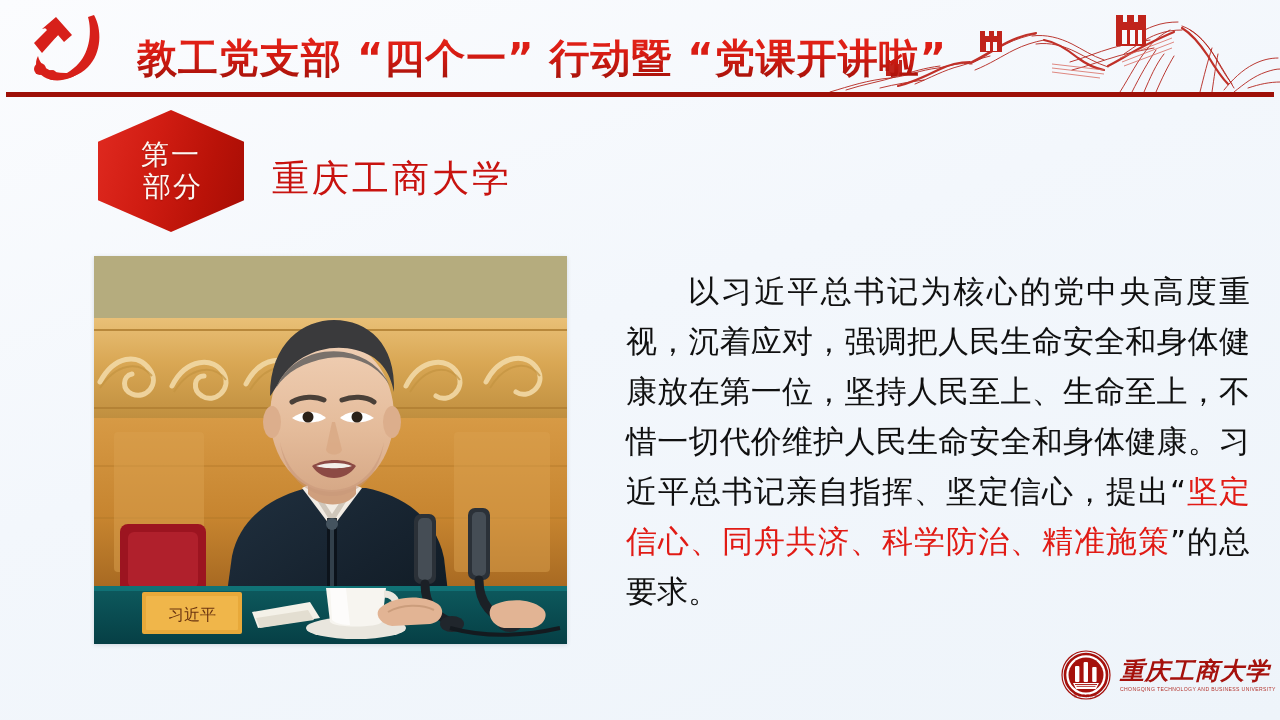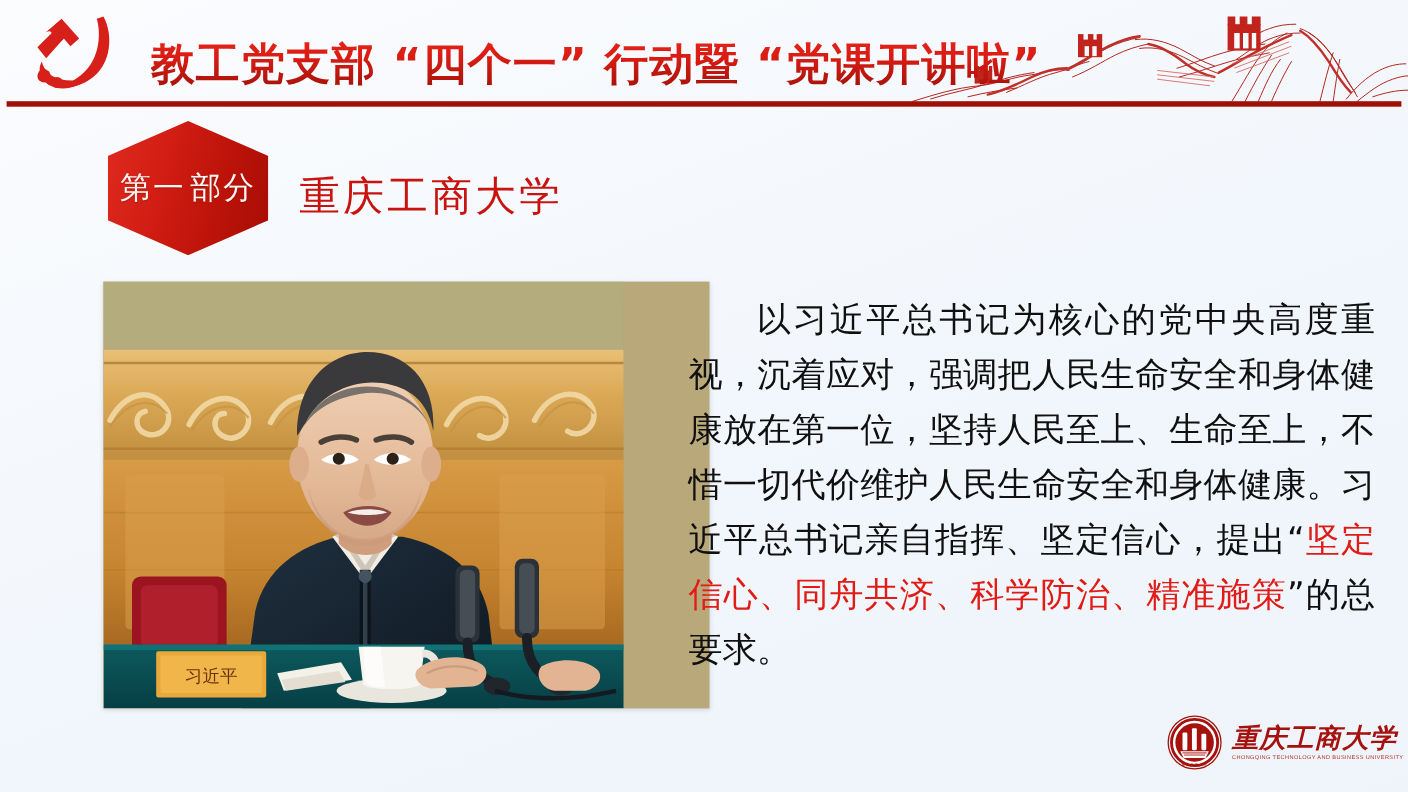--- a/index.html
+++ b/index.html
@@ -90,21 +90,21 @@
   .hex-badge {
     position: absolute;
     left: 98px;
     top: 2px;
     width: 146px;
     height: 122px;
     background: linear-gradient(105deg, #e02a20 0%, #d01c12 38%, #b91208 72%, #a60d05 100%);
     clip-path: polygon(50% 0%, 100% 26%, 100% 74%, 50% 100%, 0% 74%, 0% 26%);
     border-radius: 18px;
     display: flex;
-    flex-direction: row;
+    flex-direction: column;
     align-items: center;
     justify-content: center;
     box-shadow: 0 2px 6px rgba(120, 20, 10, 0.25);
   }
 
   .hex-badge .hex-line {
     font-family: "DejaVu Serif", "Liberation Serif", serif;
     font-size: 28px;
     color: #fdf6f2;
     line-height: 1.15;
@@ -124,21 +124,21 @@
     color: #c8130f;
     letter-spacing: 3px;
     white-space: nowrap;
   }
 
   
   .photo {
     position: absolute;
     left: 94px;
     top: 256px;
-    width: 551px;
+    width: 473px;
     height: 388px;
     background: #b9a97a;
     overflow: hidden;
     box-shadow: 0 1px 4px rgba(60, 70, 90, 0.18);
   }
   .photo svg { display: block; }
 
   
   .body-text {
     position: absolute;

